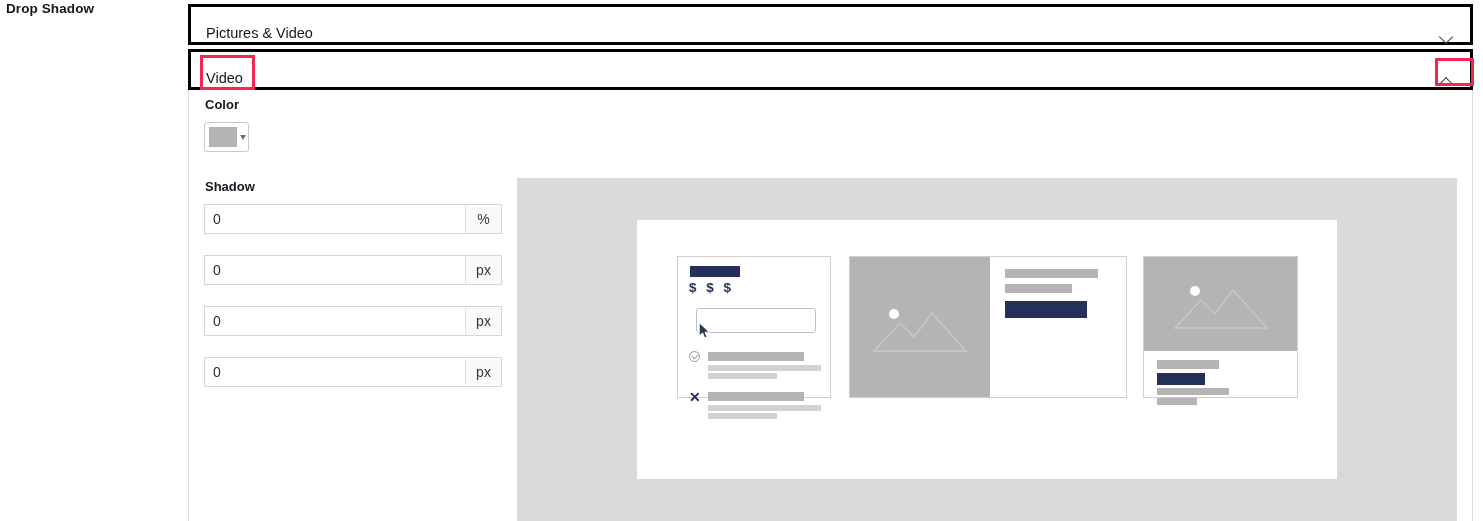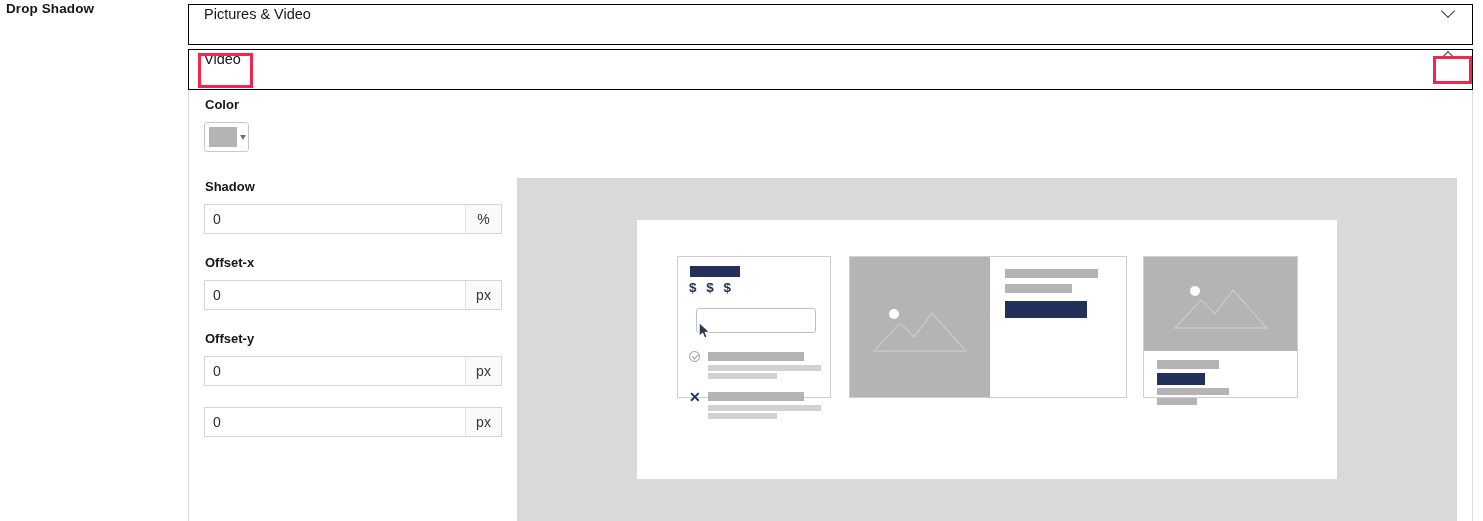--- a/index.html
+++ b/index.html
@@ -42,25 +42,25 @@
 
   
   #accordion {
     position: absolute;
     left: 188px; top: 4px;
     width: 1285px;
   }
   .acc-header {
     position: relative;
     box-sizing: border-box;
-    border: 1px solid #000000;
+    border: 3px solid #000000;
     background: #ffffff;
     height: 41px;
     display: flex;
-    align-items: flex-start;
+    align-items: flex-end;
     padding: 0 14px 0 15px;
   }
   .acc-title {
     font-size: 14.5px;
     color: #15151f;
     line-height: 18px;
   }
   .acc-spacer { flex: 1 1 auto; }
   .chev {
     width: 17px;
@@ -337,29 +337,27 @@
 
       <div class="field-group">
         <div class="field-label">Shadow</div>
         <div class="input-row">
           <input type="text" value="0" style="">
           <span class="unit-addon">%</span>
         </div>
       </div>
 
       <div class="field-group">
-        <div class="field-label">Offset-x</div>
         <div class="input-row">
           <input type="text" value="0" style="">
           <span class="unit-addon">px</span>
         </div>
       </div>
 
       <div class="field-group">
-        <div class="field-label">Offset-y</div>
         <div class="input-row">
           <input type="text" value="0" style="">
           <span class="unit-addon">px</span>
         </div>
       </div>
 
       <div class="field-group">
         <div class="input-row">
           <input type="text" value="0" style="">
           <span class="unit-addon">px</span>

